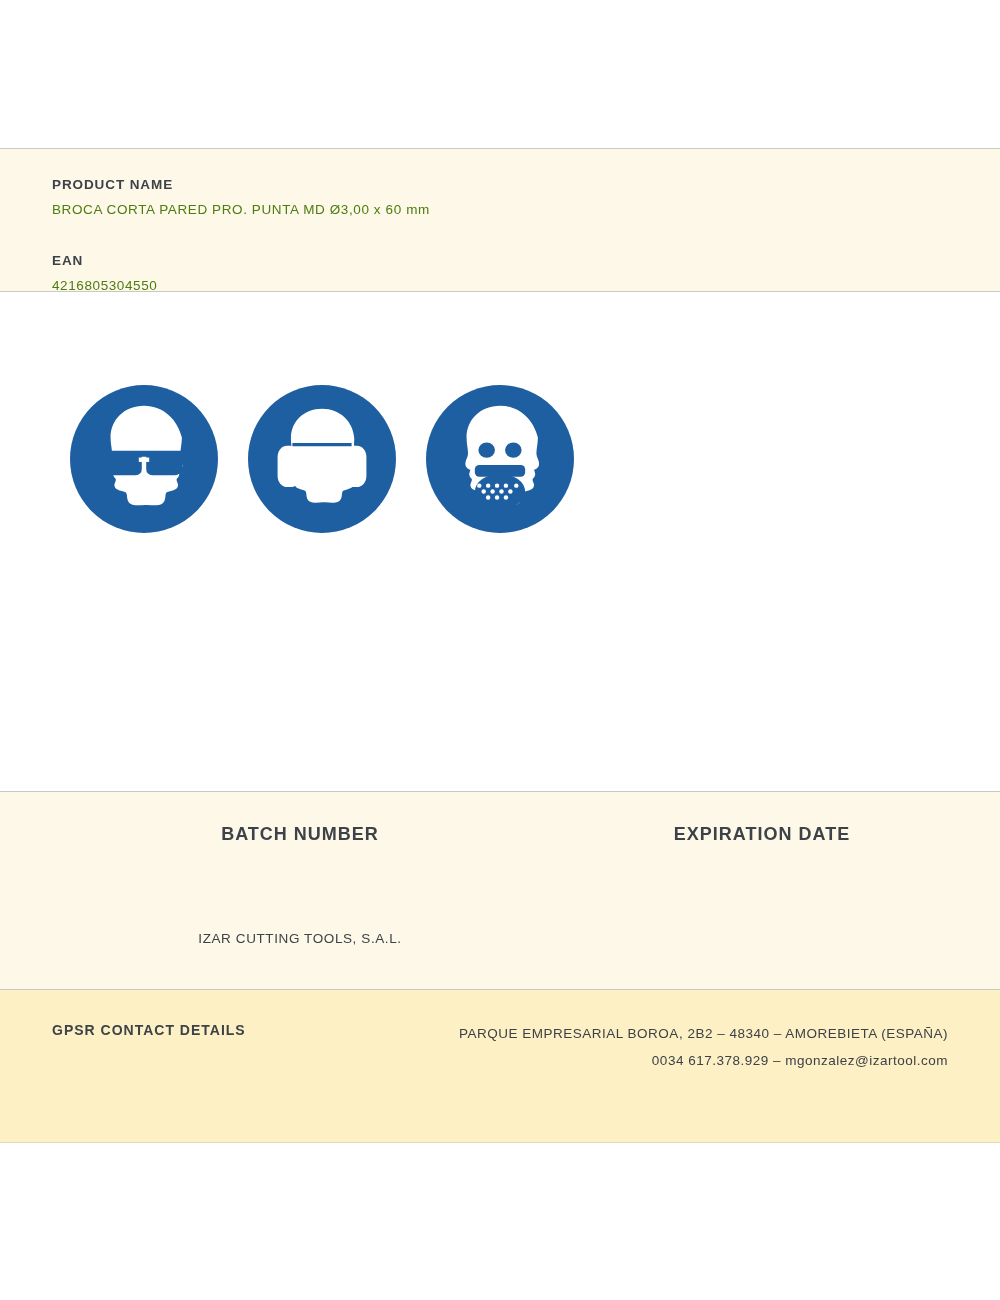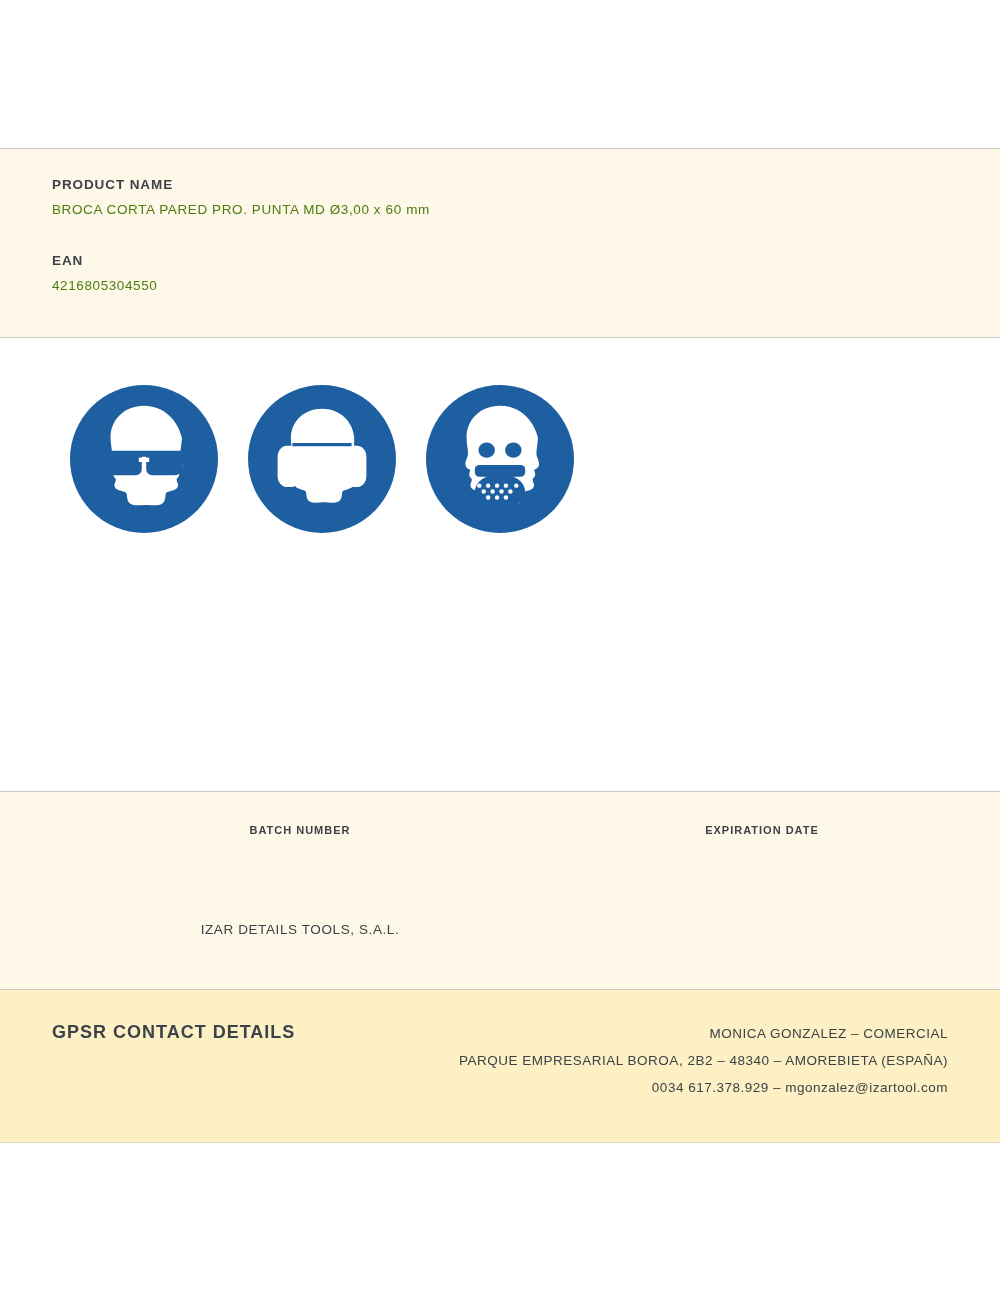--- a/index.html
+++ b/index.html
@@ -16,21 +16,21 @@
     color: #3d4248;
     overflow: hidden;
   }
 
   
   .product-band {
     position: absolute;
     left: 0;
     top: 148px;
     width: 1000px;
-    height: 190px;
+    height: 144px;
     background: #fdf8e8;
     border-top: 1px solid #c9c9c4;
     border-bottom: 1px solid #c9c9c4;
     padding: 28px 52px 12px 52px;
   }
   .field-label {
     font-size: 13.5px;
     font-weight: bold;
     letter-spacing: 0.9px;
     color: #3d4248;
@@ -81,21 +81,21 @@
     width: 100%;
   }
   .cell {
     text-align: center;
   }
   .cell-left { width: 600px; }
   .cell-right { width: 400px; padding-right: 76px; }
   .row-1 { padding-top: 32px; }
   .row-2 { padding-top: 52px; }
   .col-head {
-    font-size: 11px;
+    font-size: 18px;
     font-weight: bold;
     letter-spacing: 1px;
     color: #3d4248;
     margin: 0 0 18px 0;
   }
   .col-val {
     font-size: 13.5px;
     letter-spacing: 0.6px;
     color: #3d4248;
     margin: 0;
@@ -109,21 +109,21 @@
     top: 990px;
     width: 1000px;
     height: 153px;
     background: #fdf0c4;
     border-bottom: 1px solid #e0d9bd;
     padding: 30px 52px 0 52px;
     display: flex;
     justify-content: space-between;
   }
   .gpsr-label {
-    font-size: 18px;
+    font-size: 14px;
     font-weight: bold;
     letter-spacing: 1px;
     color: #3d4248;
     padding-top: 2px;
     white-space: nowrap;
   }
   .gpsr-lines {
     text-align: right;
     font-size: 13.5px;
     letter-spacing: 0.5px;
@@ -211,25 +211,24 @@
       <p class="col-head">BATCH NUMBER</p>
       <p class="col-val"></p>
     </div>
     <div class="cell cell-right">
       <p class="col-head">EXPIRATION DATE</p>
       <p class="col-val"></p>
     </div>
   </div>
   <div class="table-row row-2">
     <div class="cell cell-left">
-      <p class="col-val">IZAR DETAILS TOOLS, S.A.L.</p>
+      <p class="col-val">IZAR CUTTING TOOLS, S.A.L.</p>
     </div>
   </div>
 </section>
 
 <section class="gpsr-band">
   <div class="gpsr-label">GPSR CONTACT DETAILS</div>
   <div class="gpsr-lines">
-    <div>MONICA GONZALEZ – COMERCIAL</div>
     <div>PARQUE EMPRESARIAL BOROA, 2B2 – 48340 – AMOREBIETA (ESPAÑA)</div>
     <div>0034 617.378.929 – mgonzalez@izartool.com</div>
   </div>
 </section>
 
 </body></html>

